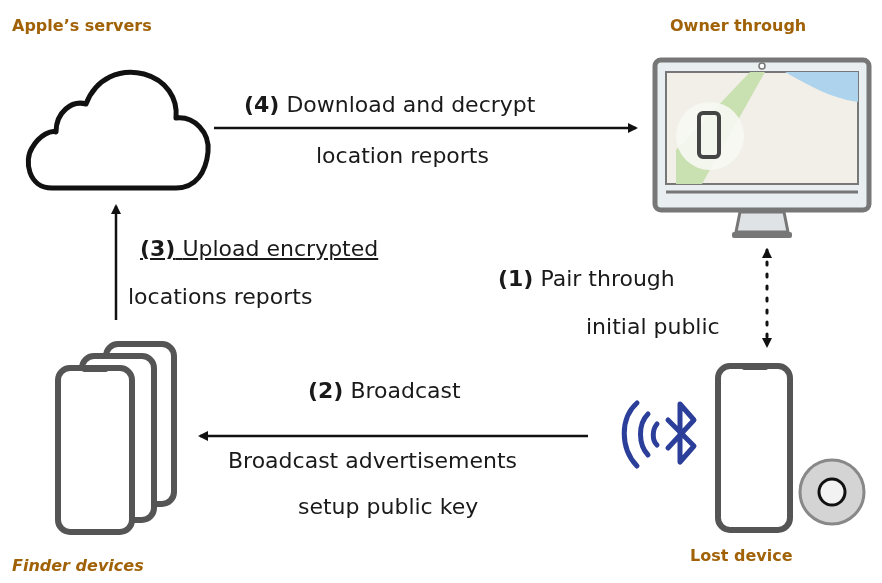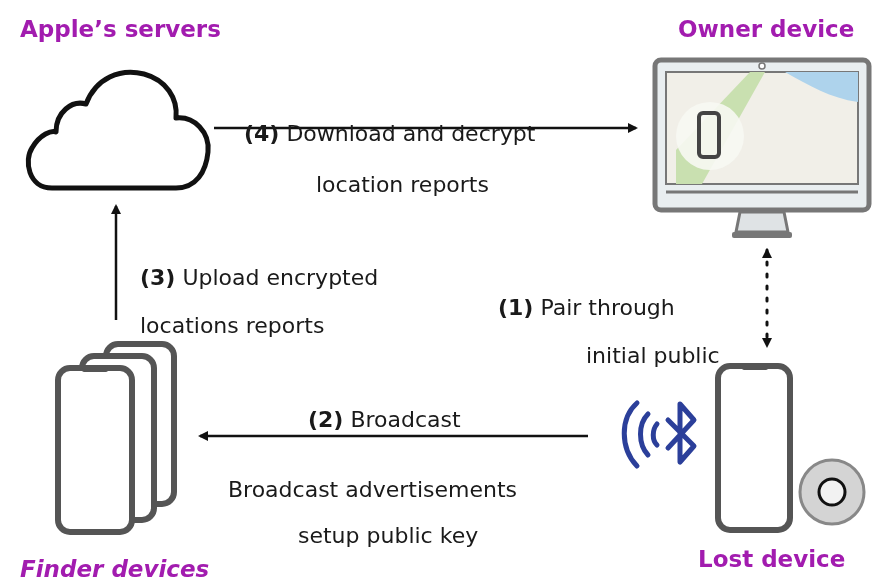--- a/index.html
+++ b/index.html
@@ -1,20 +1,20 @@
 <!DOCTYPE html>
 <html><head>
   <meta charset="utf-8">
   <style>
     html, body { margin: 0; padding: 0; background: #ffffff; }
     body { width: 882px; height: 583px; position: relative; overflow: hidden;
       font-family: "DejaVu Sans", sans-serif; color: #1a1a1a; }
     .abs { position: absolute; }
-    .title { font-weight: bold; font-size: 23px; color: #a21caf; white-space: nowrap; margin-left: 8px; }
-    .lbl { font-size: 22px; color: #1a1a1a; white-space: nowrap; line-height: 1; margin-top: 29px; }
+    .title { font-weight: bold; font-size: 16px; color: #a16207; white-space: nowrap; }
+    .lbl { font-size: 22px; color: #1a1a1a; white-space: nowrap; line-height: 1; }
     .lbl b { font-weight: bold; }
     svg.full { position: absolute; left: 0; top: 0; }
   </style>
 </head>
 <body>
 
 <svg class="full" width="882" height="583" viewBox="0 0 882 583">
   <defs>
     <marker id="ah" markerWidth="10" markerHeight="10" refX="8" refY="5" orient="auto" markerUnits="userSpaceOnUse">
       <path d="M0,0 L10,5 L0,10 z" fill="#111"></path>
@@ -68,35 +68,35 @@
     <rect x="742" y="366" width="26" height="4" rx="2" fill="#555"></rect>
   </g>
 
   <g>
     <circle cx="832" cy="492" r="32" fill="#d4d4d4" stroke="#888" stroke-width="3"></circle>
     <circle cx="832" cy="492" r="13" fill="#f2f2f2" stroke="#111" stroke-width="3"></circle>
   </g>
 </svg>
 
 <div class="abs title" style="left:12px; top:16px;">Apple’s servers</div>
-<div class="abs title" style="left:670px; top:16px;">Owner device</div>
+<div class="abs title" style="left:670px; top:16px;">Owner through</div>
 <div class="abs title" style="left:12px; top:556px;font-style:italic;">Finder devices</div>
 <div class="abs title" style="left:690px; top:546px;">Lost device</div>
 
 <div class="abs lbl" style="left:244px; top:94px;">
   <b>(4)</b>
   <span>Download and decrypt</span>
 </div>
 <div class="abs lbl" style="left:316px; top:145px;">location reports</div>
 
-<div class="abs lbl" style="left:140px; top:238px;">
+<div class="abs lbl" style="left:140px; top:238px;text-decoration:underline;">
   <b>(3)</b>
   <span>Upload encrypted</span>
 </div>
-<div class="abs lbl" style="left:140px; top:286px;">locations reports</div>
+<div class="abs lbl" style="left:128px; top:286px;">locations reports</div>
 
 <div class="abs lbl" style="left:498px; top:268px;">
   <b>(1)</b>
   <span>Pair through</span>
 </div>
 <div class="abs lbl" style="left:586px; top:316px;">initial public</div>
 
 <div class="abs lbl" style="left:308px; top:380px;">
   <b>(2)</b>
   <span>Broadcast</span>

